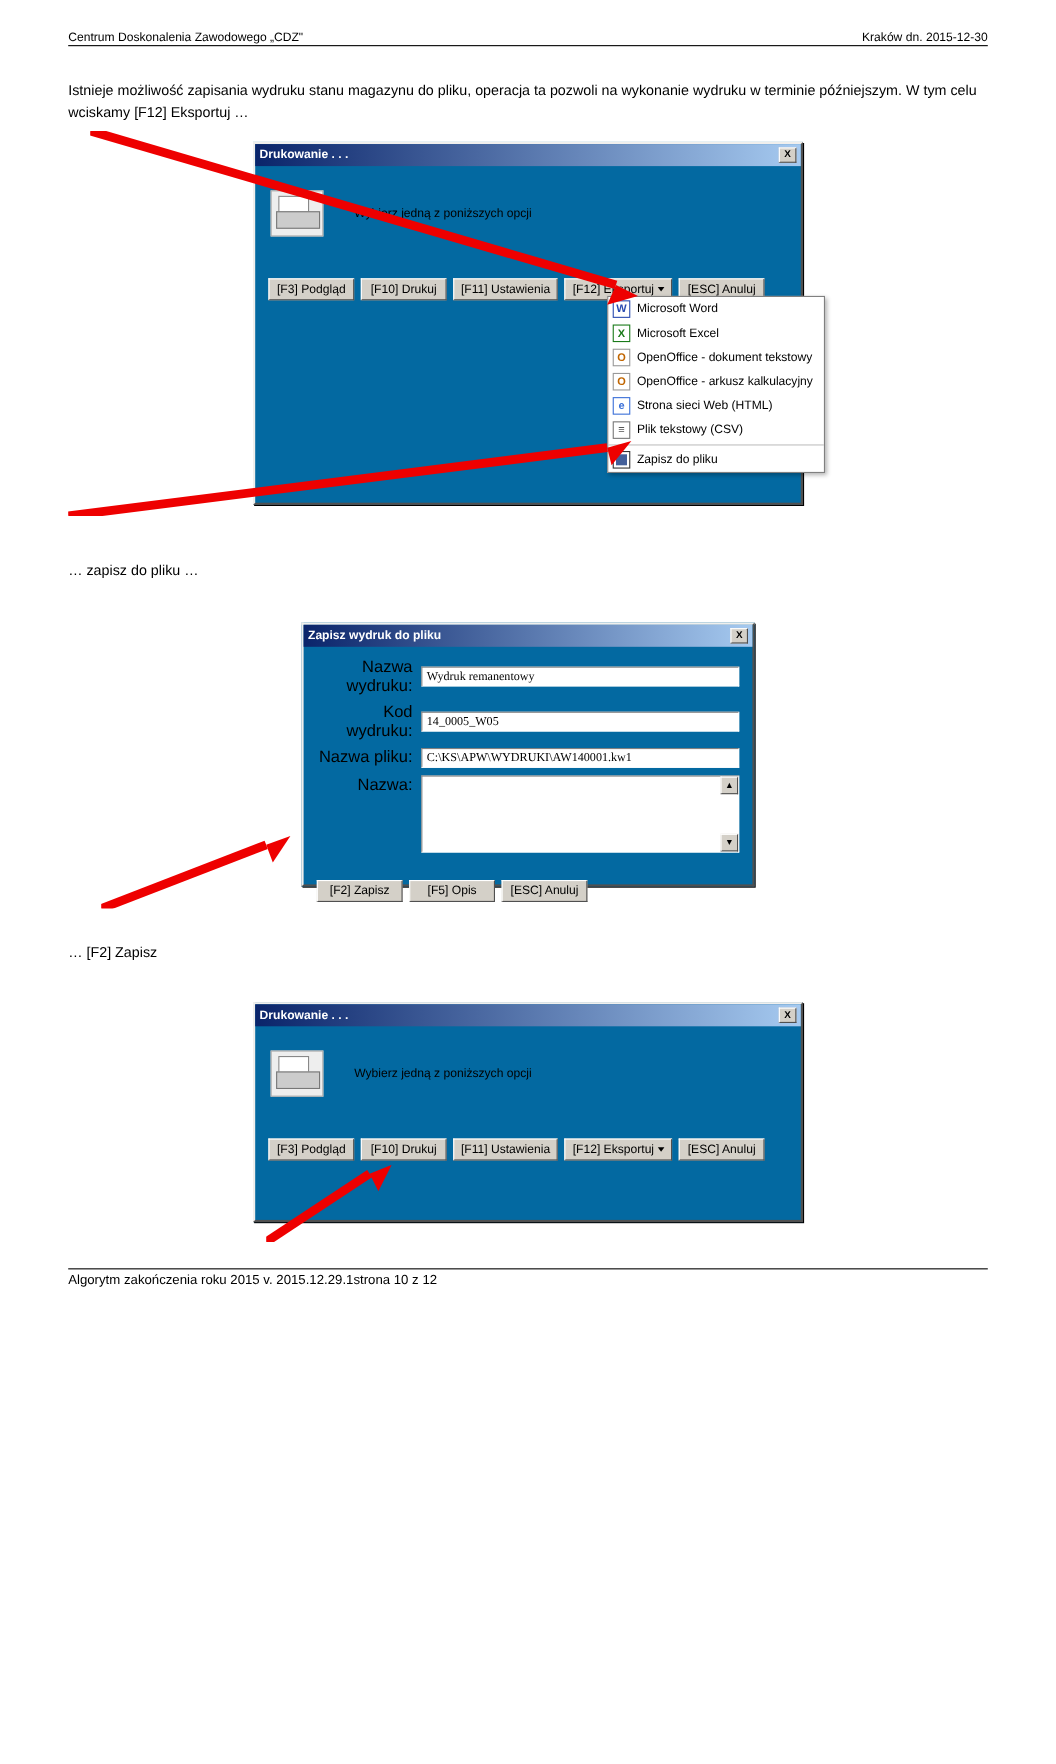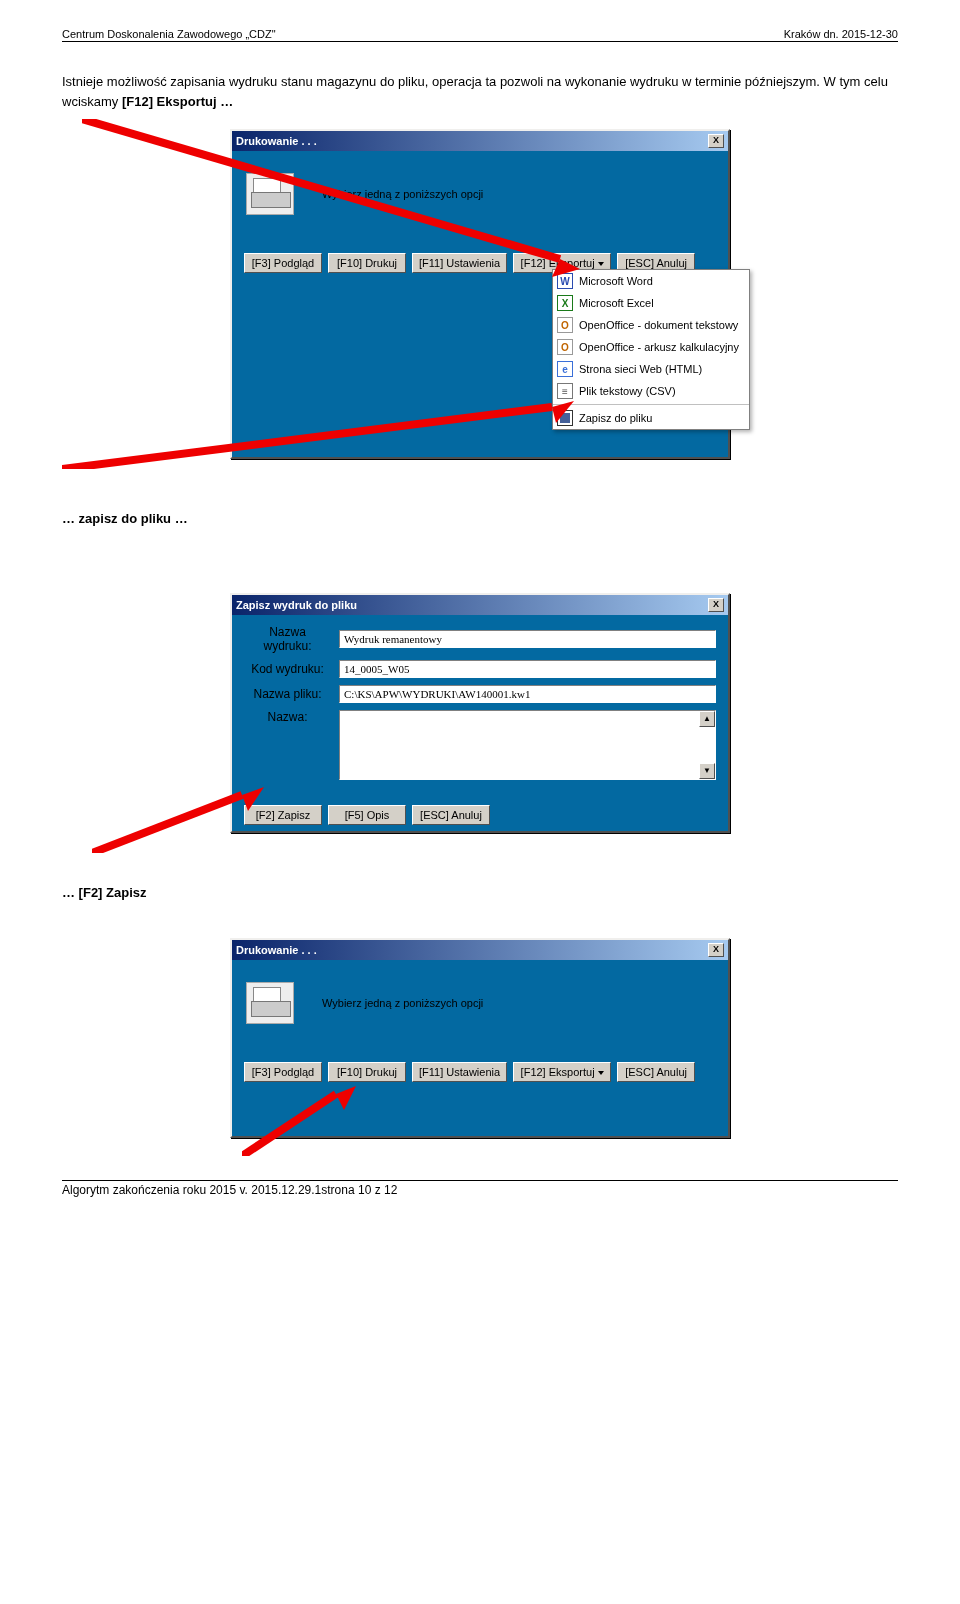--- a/index.html
+++ b/index.html
@@ -1,20 +1,20 @@
 <!DOCTYPE html>
 <html><head>
 <meta charset="utf-8">
 <style>
 *{box-sizing:border-box;margin:0;padding:0}
 body{font-family:Verdana,Arial,sans-serif;font-size:12px;color:#000;background:#fff;width:960px;margin:0 auto}
 .page{padding:28px 62px 38px}
 .hdr{display:flex;justify-content:space-between;font-size:11px;border-bottom:1px solid #000;padding-bottom:1px;margin-bottom:30px}
 .para{font-size:13px;line-height:1.5;margin-bottom:6px}
-.bold{font-weight:bold}
+.bold{font-weight:normal}
 .fig{margin:18px auto;display:flex;justify-content:center;position:relative}
 
 
 .dlg{background:#0369a1;border:2px solid;border-color:#f0efed #505050 #505050 #f0efed;box-shadow:1px 1px 0 #000;font-family:Tahoma,Arial,sans-serif;font-size:11px}
 .titlebar{background:linear-gradient(90deg,#0a246a,#a6caf0);color:#fff;font-weight:bold;padding:3px 4px;display:flex;justify-content:space-between;align-items:center}
 .tb-x{width:16px;height:14px;background:#d4d0c8;border:1px solid;border-color:#fff #505050 #505050 #fff;text-align:center;line-height:11px;font-family:Arial;font-weight:bold;font-size:9px;color:#000}
 .dlg-body{padding:10px 12px}
 .btnrow{display:flex;gap:6px;padding:8px 12px 10px}
 .wbtn{background:#d4d0c8;border:1px solid;border-color:#fff #505050 #505050 #fff;padding:3px 6px;font-size:11px;font-family:Tahoma,Arial,sans-serif;min-width:78px;text-align:center;cursor:pointer}
 .dd-arrow{display:inline-block;width:0;height:0;border-left:3px solid transparent;border-right:3px solid transparent;border-top:4px solid #000;margin-left:3px;vertical-align:middle}
@@ -31,21 +31,21 @@
 
 .ico-word{background:#fff;border-color:#2a4bb0;color:#2a4bb0}
 .ico-xls{background:#fff;border-color:#1a7a1a;color:#1a7a1a}
 .ico-oo{background:#fff;border-color:#999;color:#c06500}
 .ico-html{background:#fff;border-color:#3a6fd8;color:#3a6fd8}
 .ico-csv{background:#fff;border-color:#777;color:#555}
 .ico-save{background:#fff;border-color:#333}
 .ico-save::before{content:"";display:block;width:10px;height:10px;margin:2px;background:#44609a}
 
 .frm{display:flex;align-items:center;margin-bottom:7px}
-.frm label{width:95px;text-align:center;padding-right:8px;font-size:12px}
+.frm label{width:95px;text-align:right;padding-right:8px;font-size:15px}
 .txtin{flex:1;background:#fff;border:1px solid;border-color:#808080 #fff #fff #808080;padding:2px 4px;font-size:11px;font-family:Liberation Serif, serif}
 .txtarea{flex:1;background:#fff;border:1px solid;border-color:#808080 #fff #fff #808080;height:70px;position:relative}
 .scroll-up,.scroll-dn{position:absolute;right:0;width:16px;height:16px;background:#d4d0c8;border:1px solid;border-color:#fff #505050 #505050 #fff;text-align:center;font-size:8px;line-height:14px}
 .scroll-up{top:0}.scroll-dn{bottom:0}
 
 .arrow{position:absolute;z-index:30}
 .arrow svg{display:block}
 
 .ftr{display:flex;font-size:12px;border-top:1px solid #000;padding-top:2px;margin-top:42px}
 </style>
@@ -121,24 +121,24 @@
         </svg>
     </div>
     <div class="arrow" style="top:220px;left:0">
       <svg width="520" height="120">
           <line x1="0" y1="120" x2="490" y2="58" stroke="#e00" stroke-width="8"></line>
           <polygon points="490,58 512,52 494,74" fill="#e00"></polygon>
         </svg>
     </div>
   </div>
 
-  <p class="para bold" style="margin-top:50px;margin-bottom:64px">… zapisz do pliku …</p>
+  <p class="para bold" style="margin-top:50px;margin-bottom:37px">… zapisz do pliku …</p>
 
   <div class="fig" style="height:240px">
-    <div class="dlg" style="width:500px">
+    <div class="dlg" style="width:412px">
       <div class="titlebar">
         <span>Zapisz wydruk do pliku</span>
         <div class="tb-x">X</div>
       </div>
       <div class="dlg-body">
         <div class="frm">
             <label>Nazwa wydruku:</label>
             <div class="txtin">Wydruk remanentowy</div>
           </div>
         <div class="frm">

